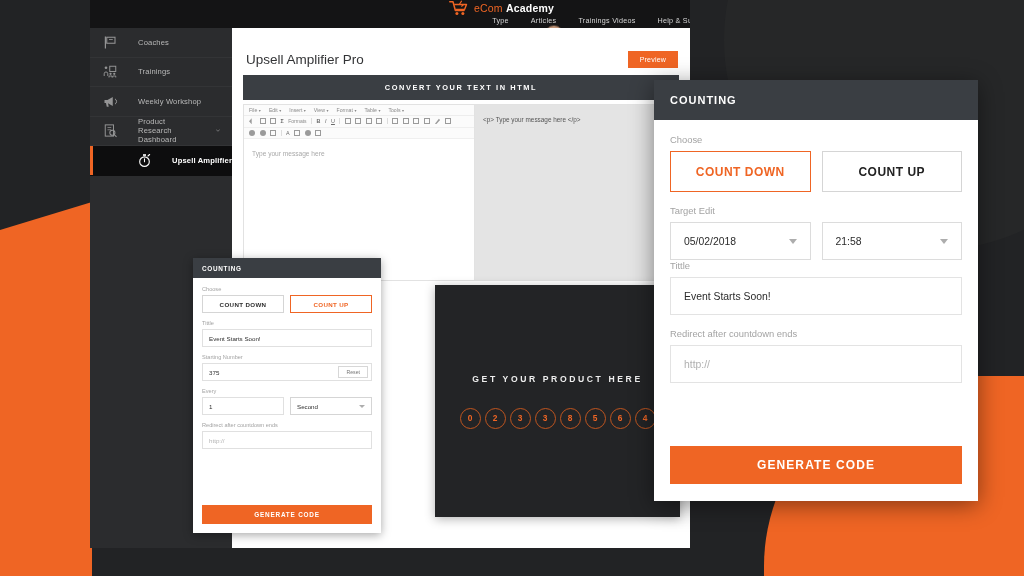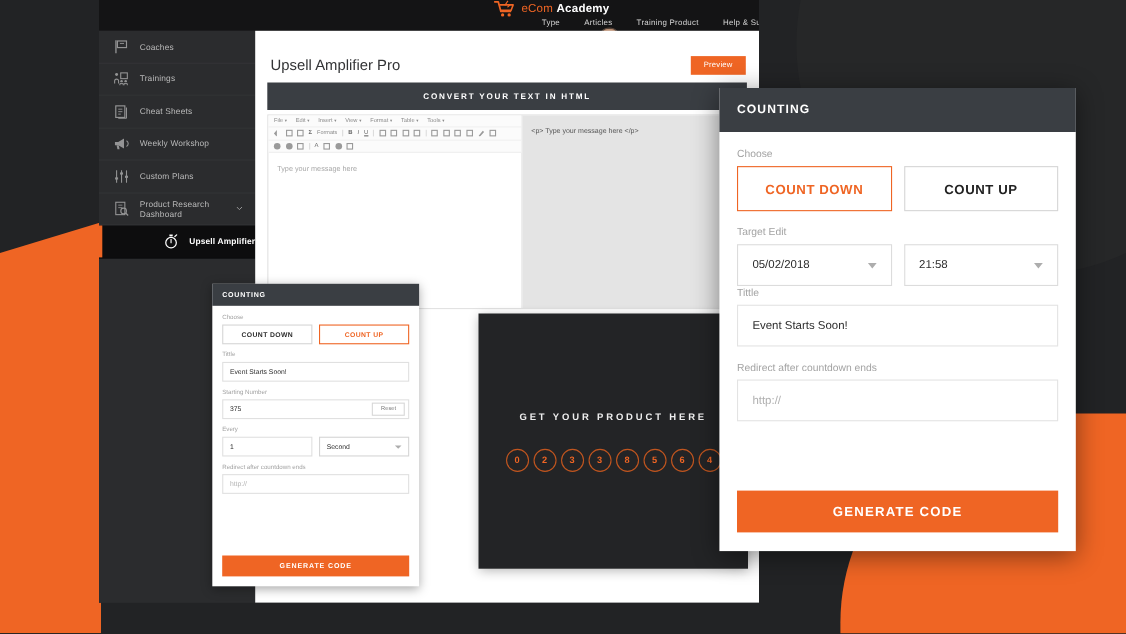--- a/index.html
+++ b/index.html
@@ -61,21 +61,21 @@
   .user-name { font-size: 7.2px; color: #e4e4e4; }
 
   
   .sidebar {
     position: absolute; left: 0; top: 28px; width: 142px; bottom: 0;
     background: #2b2c2e;
   }
   .side-item {
     position: relative;
     height: 29.5px;
-    display: flex; align-items: center; gap: 9px;
+    display: flex; align-items: center; gap: 20px;
     padding-left: 13px;
     border-bottom: 1px solid #333436;
     color: #b9b9b9;
     font-size: 7.6px;
     letter-spacing: .15px;
   }
   .side-item .s-ico { width: 15px; height: 15px; flex: none; opacity: .72; display: block; }
   .side-item.active { background: #0d0d0e; color: #ffffff; font-weight: 700; border-bottom-color: #0d0d0e; justify-content: flex-end; }
   .side-item.active .s-ico { opacity: 1; }
   .side-item.active::before {
@@ -240,21 +240,21 @@
           <path d="M13 5.5 l2.8 -4.2 M16 7.8 l2.4 -2.2" stroke="#ef6524" stroke-width="1.4" fill="none" stroke-linecap="round"></path>
           <circle cx="10" cy="17" r="1.9" fill="#ef6524"></circle>
           <circle cx="17.5" cy="17" r="1.9" fill="#ef6524"></circle>
         </svg>
         <span class="logo-text"><span class="light">eCom</span> <span class="bold">Academy</span></span>
       </div>
 
       <div class="topnav">
         <a href="#">Type</a>
         <a href="#">Articles</a>
-        <a href="#">Training Product</a>
+        <a href="#">Trainings Videos</a>
         <a href="#">Help &amp; Support</a>
       </div>
 
       <div class="user-block">
         <div class="avatar"></div>
         <span class="user-name">Numan</span>
 
       </div>
     </div>
 
@@ -274,51 +274,30 @@
           <rect x="9" y="3" width="8" height="7" fill="none" stroke="#bdbdbd" stroke-width="1.3"></rect>
           <circle cx="4" cy="5" r="1.8" fill="#bdbdbd"></circle>
           <path d="M1.6 16 v-3 a2.4 2.4 0 0 1 4.8 0 v3" fill="none" stroke="#bdbdbd" stroke-width="1.3"></path>
           <circle cx="10" cy="13" r="1.5" fill="#bdbdbd"></circle>
           <circle cx="15" cy="13" r="1.5" fill="#bdbdbd"></circle>
           <path d="M8 18 v-2 h4 v2 M13 18 v-2 h4 v2" fill="none" stroke="#bdbdbd" stroke-width="1.2"></path>
         </svg>
         <span>Trainings</span>
       </div>
 
-      <div class="side-item">
-        <svg class="s-ico" viewBox="0 0 20 20">
-          <rect x="3" y="3" width="11" height="14" fill="none" stroke="#bdbdbd" stroke-width="1.4"></rect>
-          <line x1="6" y1="7" x2="11" y2="7" stroke="#bdbdbd" stroke-width="1.1"></line>
-          <line x1="6" y1="10" x2="11" y2="10" stroke="#bdbdbd" stroke-width="1.1"></line>
-          <line x1="6" y1="13" x2="9" y2="13" stroke="#bdbdbd" stroke-width="1.1"></line>
-          <path d="M16 5 v13 h-10" fill="none" stroke="#bdbdbd" stroke-width="1.2"></path>
-        </svg>
-        <span>Cheat Sheets</span>
-      </div>
 
       <div class="side-item">
         <svg class="s-ico" viewBox="0 0 20 20">
           <path d="M2 8 h4 l7 -4 v12 l-7 -4 h-4 z" fill="#bdbdbd"></path>
           <path d="M16 6.5 a4 4 0 0 1 0 7" fill="none" stroke="#bdbdbd" stroke-width="1.3"></path>
           <path d="M4 12 l1 5 h2.6 l-1 -5" fill="#bdbdbd"></path>
         </svg>
         <span>Weekly Workshop</span>
       </div>
 
-      <div class="side-item">
-        <svg class="s-ico" viewBox="0 0 20 20">
-          <line x1="4" y1="2.5" x2="4" y2="17.5" stroke="#bdbdbd" stroke-width="1.3"></line>
-          <line x1="10" y1="2.5" x2="10" y2="17.5" stroke="#bdbdbd" stroke-width="1.3"></line>
-          <line x1="16" y1="2.5" x2="16" y2="17.5" stroke="#bdbdbd" stroke-width="1.3"></line>
-          <rect x="2.2" y="11" width="3.6" height="2.6" fill="#bdbdbd"></rect>
-          <rect x="8.2" y="5" width="3.6" height="2.6" fill="#bdbdbd"></rect>
-          <rect x="14.2" y="9" width="3.6" height="2.6" fill="#bdbdbd"></rect>
-        </svg>
-        <span>Custom Plans</span>
-      </div>
 
       <div class="side-item">
         <svg class="s-ico" viewBox="0 0 20 20">
           <rect x="3" y="2.5" width="11" height="15" fill="none" stroke="#bdbdbd" stroke-width="1.3"></rect>
           <line x1="6" y1="6" x2="11" y2="6" stroke="#bdbdbd" stroke-width="1"></line>
           <line x1="6" y1="9" x2="11" y2="9" stroke="#bdbdbd" stroke-width="1"></line>
           <circle cx="12.5" cy="13" r="3.4" fill="none" stroke="#bdbdbd" stroke-width="1.4"></circle>
           <line x1="15" y1="15.5" x2="18" y2="18.5" stroke="#bdbdbd" stroke-width="1.5"></line>
         </svg>
         <span>Product Research Dashboard</span>

